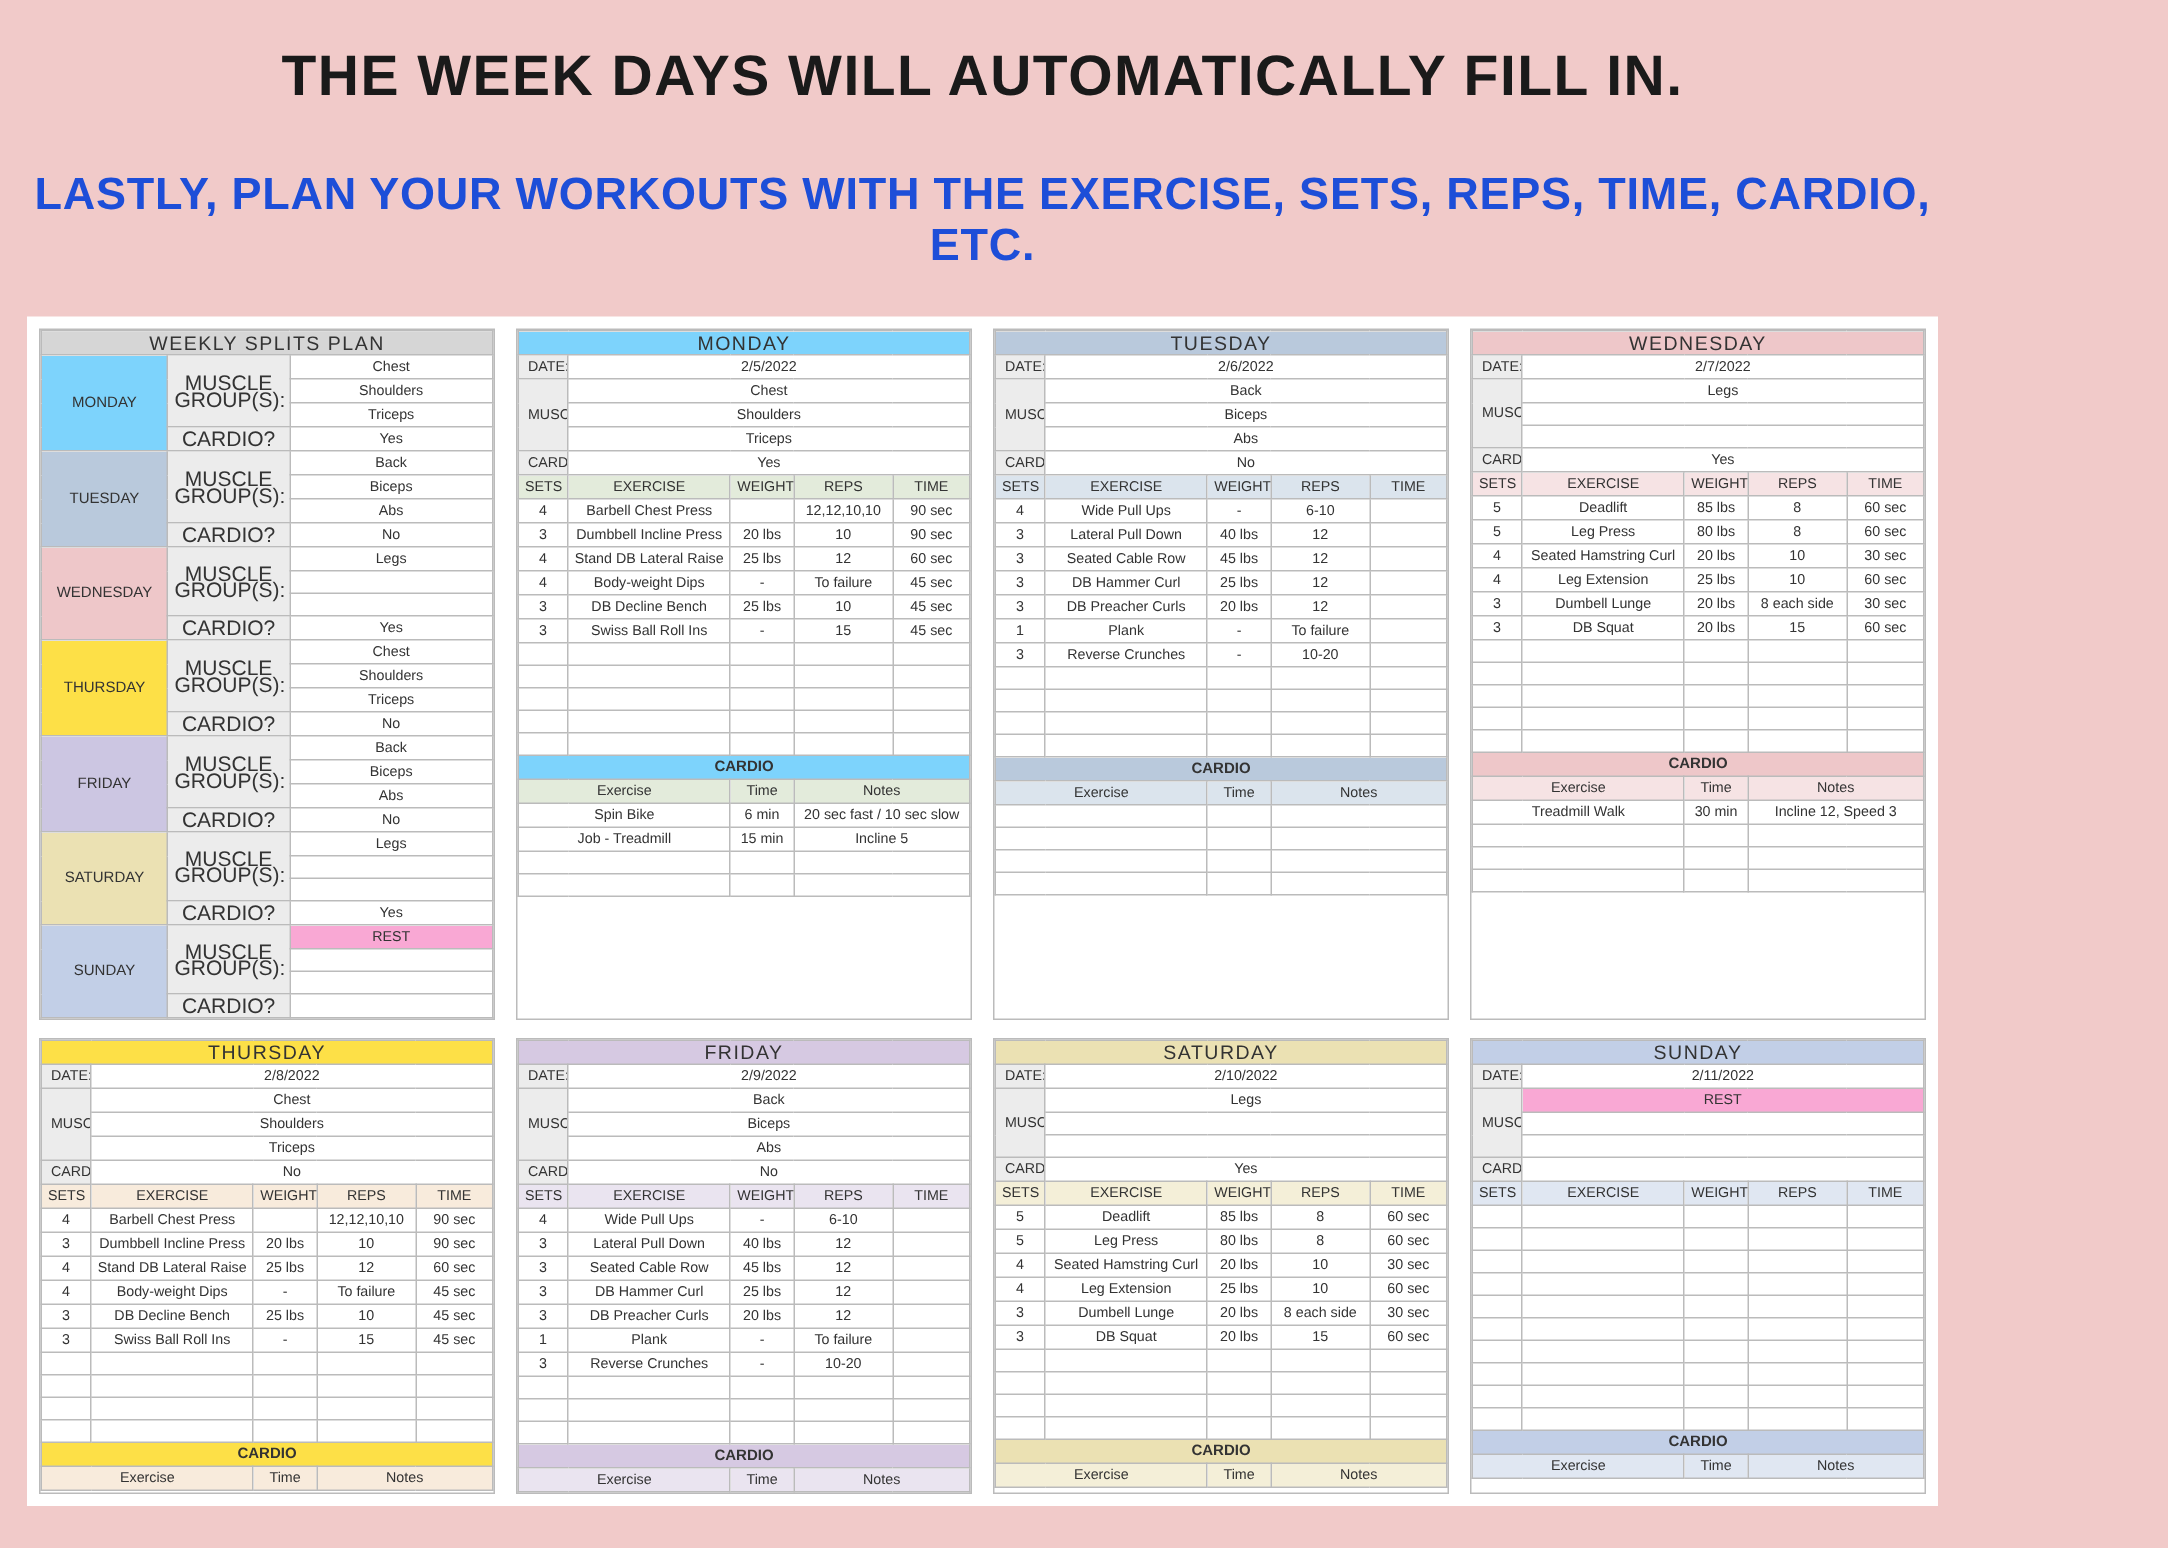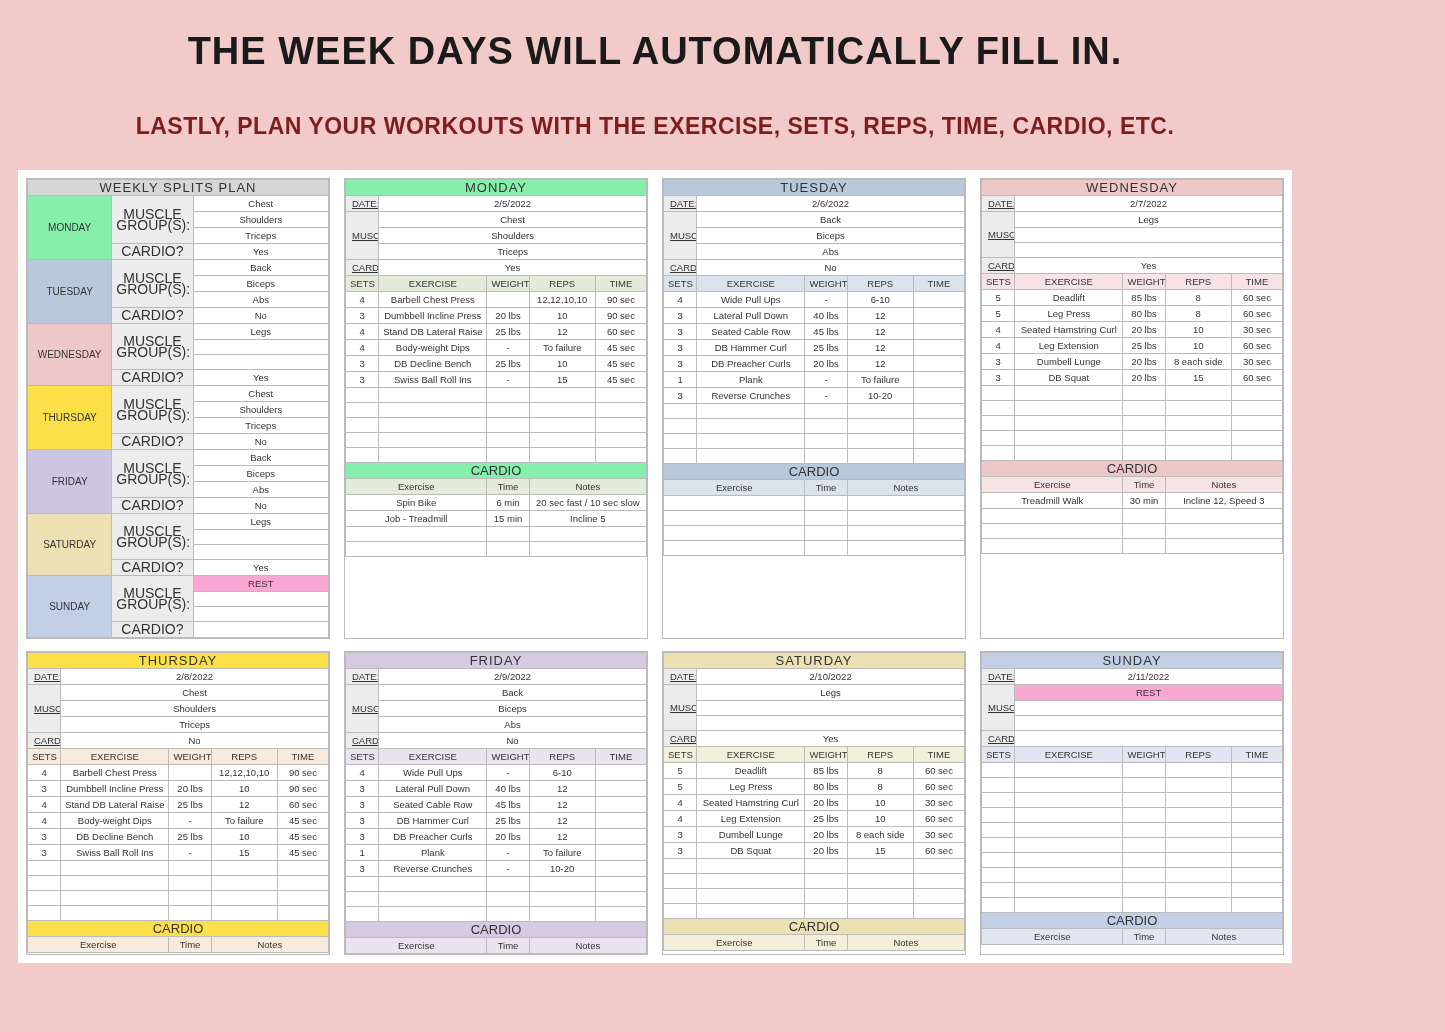--- a/index.html
+++ b/index.html
@@ -21,24 +21,24 @@
     font-weight: 900;
     font-size: 38px;
     margin: 0 0 40px 0;
     letter-spacing: 1px;
     color: #1a1a1a;
   }
   .top-banner h2 {
     font-family: "Arial Narrow", "Helvetica Condensed", Arial, sans-serif;
     font-stretch: condensed;
     font-weight: 900;
-    font-size: 23px;
+    font-size: 30px;
     margin: 0 0 10px 0;
     letter-spacing: 0.5px;
-    color: #7f1d1d;
+    color: #1d4ed8;
   }
   .sheet {
     background: #fff;
     padding: 8px;
     margin: 0 18px;
   }
   .grid {
     display: grid;
     grid-template-columns: repeat(4, 1fr);
     gap: 12px 14px;
@@ -49,46 +49,46 @@
   .mini-tbl td, .mini-tbl th {
     border: 0.5px solid #bbb;
     padding: 2px 4px;
     text-align: center;
     height: 15px;
     line-height: 11px;
     overflow: hidden;
     white-space: nowrap;
   }
   .hdr { font-size: 13px; font-weight: 400; letter-spacing: 1px; padding-top:4px; padding-bottom:4px;}
-  .cardio-hdr { font-weight: 400; font-size: 13px; }
+  .cardio-hdr { font-weight: 700; font-size: 10px; }
 
   
   .c-grey   { background:#d6d6d6;margin-top:25px; }
-  .c-green  { background:#86efac; }
+  .c-green  { background:#7dd3fc; }
   .c-blue   { background:#b9c9dc; }
   .c-pink   { background:#eec7c9; }
   .c-orange { background:#fde047; }
   .c-purple { background:#d6c9e2; }
   .c-yellow { background:#ebe1b3; }
   .c-lilac  { background:#ccc6e2; }
   .c-sky    { background:#c2cfe7; }
   .c-red    { background:#f9a8d4; }
 
   .c-green-l  { background:#e3ebdb; }
   .c-blue-l   { background:#dbe4ed; }
   .c-pink-l   { background:#f6e3e4; }
   .c-orange-l { background:#f8ebdc; }
   .c-purple-l { background:#eae4f0; }
   .c-yellow-l { background:#f4efd8; }
   .c-sky-l    { background:#e0e7f2; }
   .c-grey-l   { background:#ececec; }
 
   .split-day { font-size: 10px; text-align:center; }
   .split-label { font-size: 14px; text-align:center; }
-  .left { text-align:left; padding-left:6px !important;text-decoration:underline; }
+  .left { text-align:left; padding-left:6px !important; }
 </style>
 </head>
 <body>
 
 <div class="page">
   <div class="top-banner">
     <h1>THE WEEK DAYS WILL AUTOMATICALLY FILL IN.</h1>
     <h2>LASTLY, PLAN YOUR WORKOUTS WITH THE EXERCISE, SETS, REPS, TIME, CARDIO, ETC.</h2>
   </div>
 

